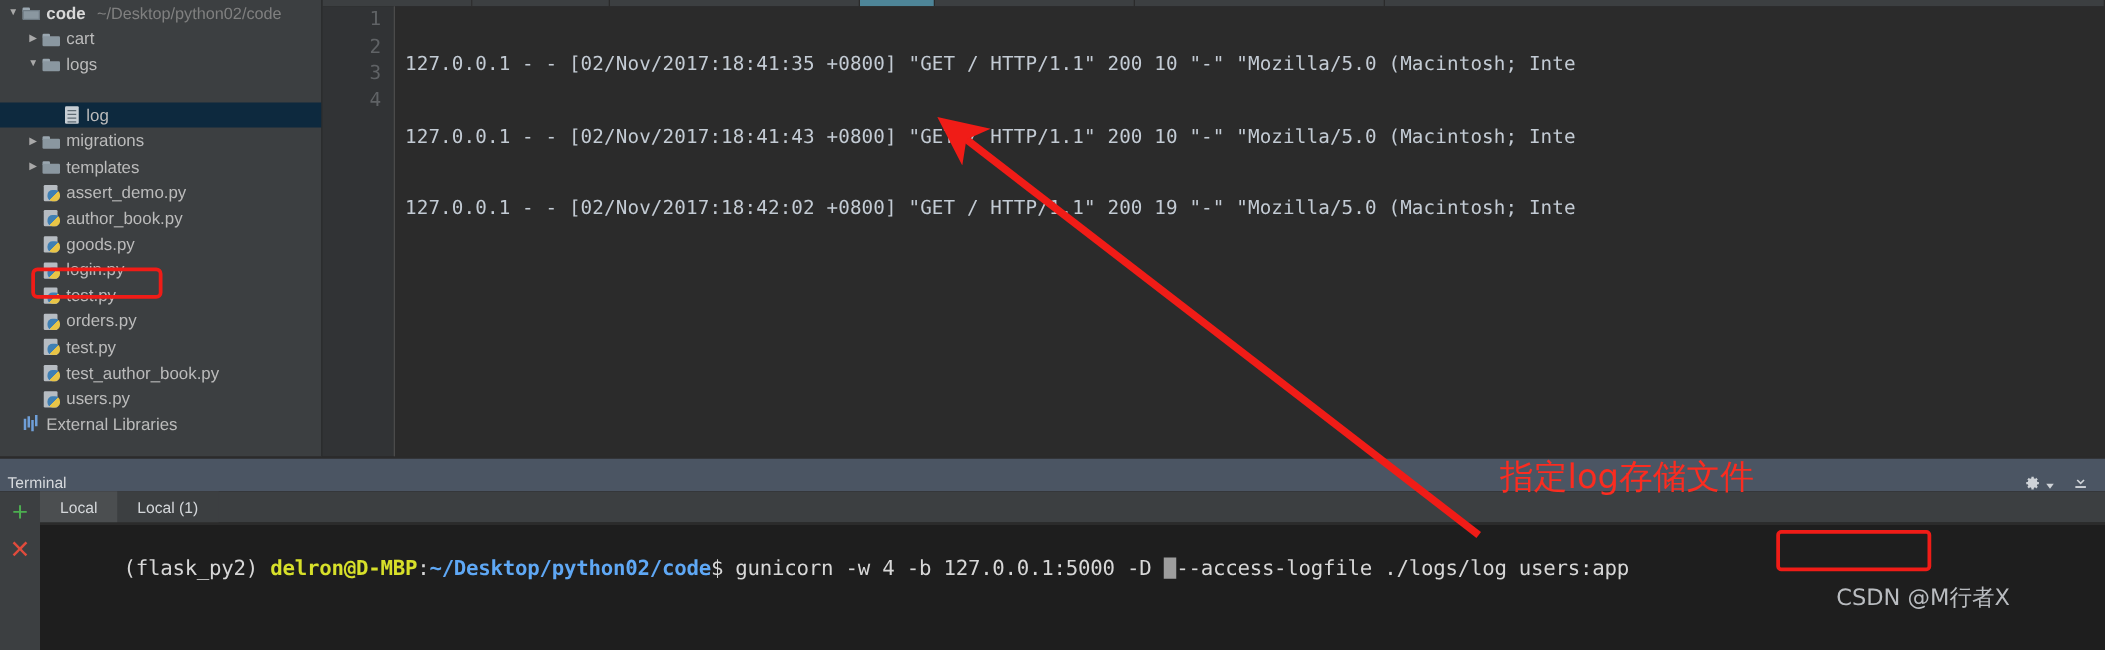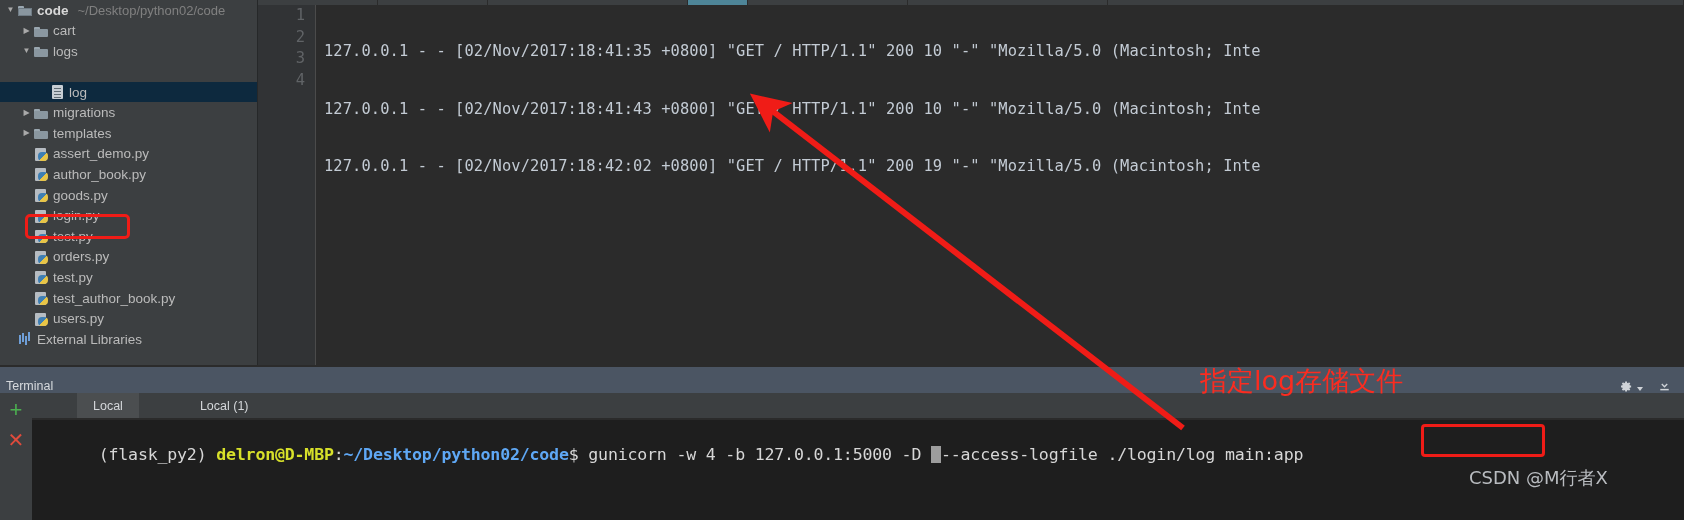--- a/index.html
+++ b/index.html
@@ -147,21 +147,21 @@
   .term-side .xmark {
     position: absolute; left: 7px; top: 38px; width: 18px; height: 18px;
     color: #e04b3c; font-size: 20px; line-height: 18px; text-align: center; font-weight: bold;
   }
   .term-tabs {
     position: absolute; left: 32px; top: 0; width: 1652px; height: 25px;
     background: #3c3f41; display: flex; align-items: stretch;
   }
   .ttab {
     padding: 0 16px; display: flex; align-items: center; justify-content: center;
-    font-size: 12.5px; color: #d4d7da; background: #4b4e50; margin-left: 45px;
+    font-size: 12.5px; color: #d4d7da; background: #4b4e50;
   }
   .ttab.inactive { background: #3c3f41; }
   .term-sep { position: absolute; left: 32px; top: 25px; width: 1652px; height: 2px; background: #2b2b2b; }
   .term-console {
     position: absolute; left: 32px; top: 27px; width: 1652px; height: 100px;
     background: #1e1e1e;
     font-family: "DejaVu Sans Mono", monospace;
     font-size: 16.6px; letter-spacing: -0.2px;
     padding: 6px 0 0 8px; white-space: pre; overflow: hidden;
   }
@@ -336,21 +336,21 @@
     <div class="term-side">
       <div class="plus">+</div>
       <div class="xmark">✕</div>
     </div>
     <div class="term-tabs">
       <div class="ttab">Local</div>
       <div class="ttab inactive">Local (1)</div>
     </div>
     <div class="term-sep"></div>
     <div class="term-console">
-      <span class="c-venv">(flask_py2) </span><span class="c-user">delron@D-MBP</span><span class="c-colon">:</span><span class="c-path">~/Desktop/python02/code</span><span class="c-colon">$ </span><span class="c-cmd">gunicorn -w 4 -b 127.0.0.1:5000 -D </span><span class="cursorblk"></span><span class="c-cmd">--access-logfile ./login/log main:app</span>
+      <span class="c-venv">(flask_py2) </span><span class="c-user">delron@D-MBP</span><span class="c-colon">:</span><span class="c-path">~/Desktop/python02/code</span><span class="c-colon">$ </span><span class="c-cmd">gunicorn -w 4 -b 127.0.0.1:5000 -D </span><span class="cursorblk"></span><span class="c-cmd">--access-logfile ./logs/log users:app</span>
     </div>
   </div>
 
   <svg class="anno-svg">
     <defs>
       <marker id="ah" markerWidth="7" markerHeight="7" refX="3.2" refY="3.5" orient="auto">
         <path d="M0,0.4 L6.6,3.5 L0,6.6 L1.7,3.5 Z" fill="#f01c17"></path>
       </marker>
     </defs>
     <line x1="1183" y1="428" x2="766" y2="106" stroke="#f01c17" stroke-width="6" marker-end="url(#ah)"></line>

